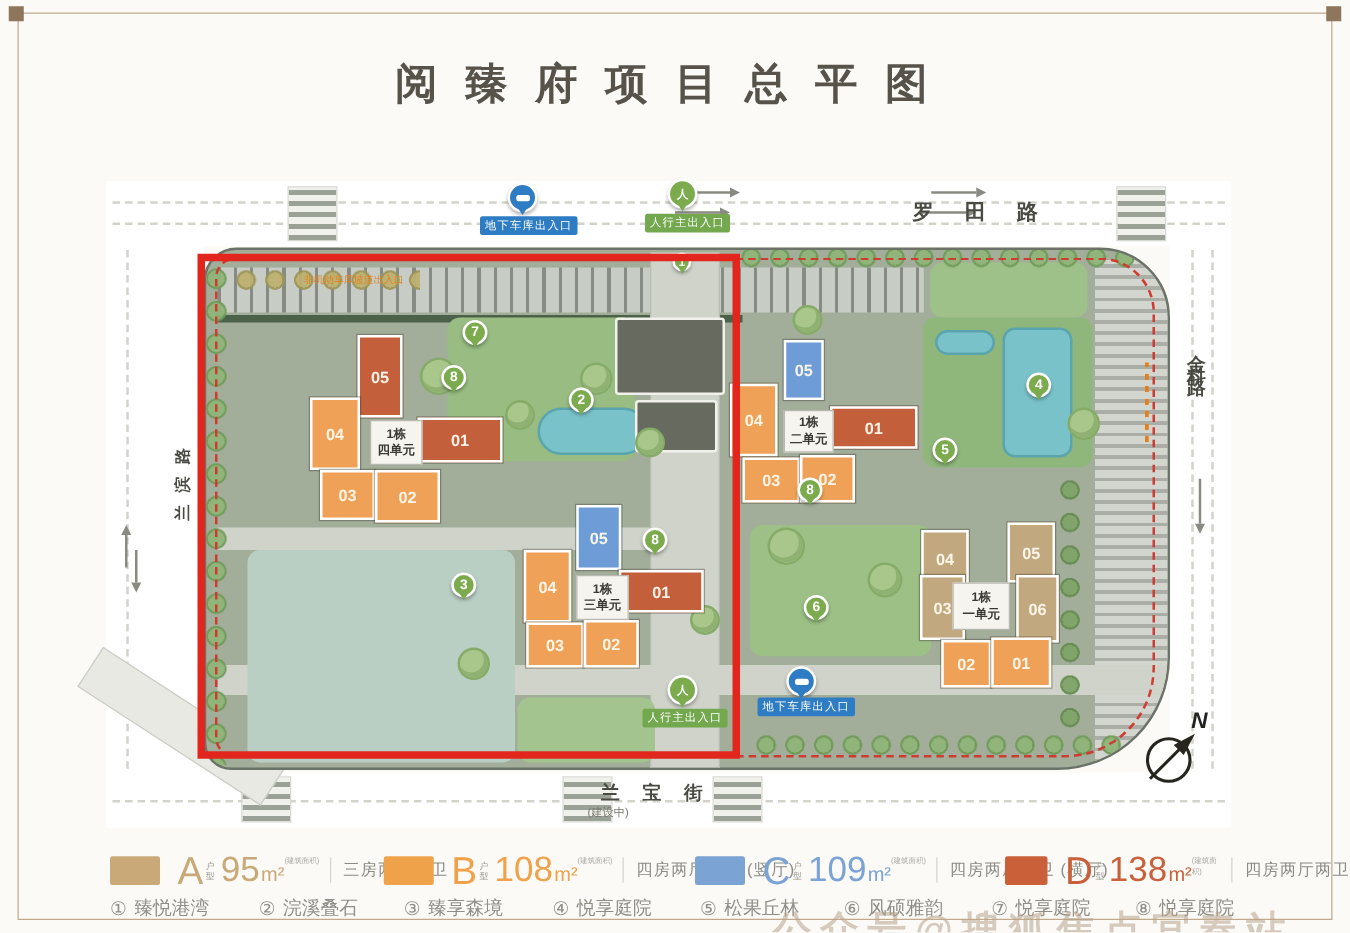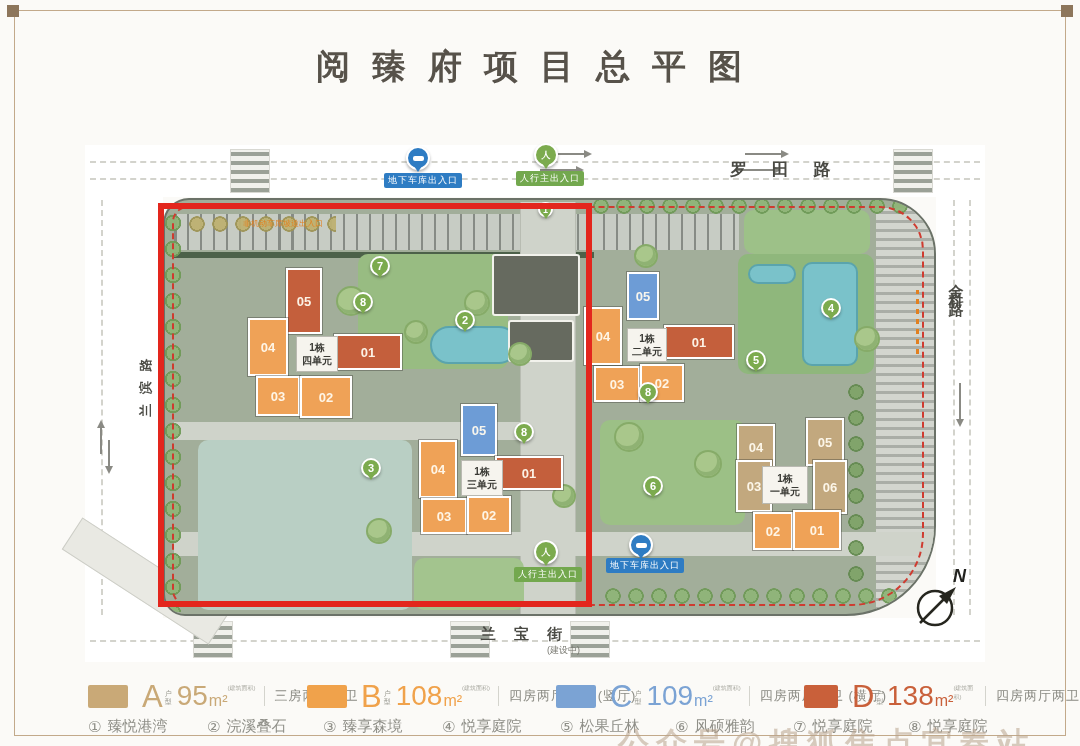--- a/index.html
+++ b/index.html
@@ -145,21 +145,21 @@
   <div class="arr" style="left:745px;top:153px;"></div>
   <div class="arr" style="left:737px;top:169px;"></div>
   <div class="arr" style="left:942px;top:400px;transform:rotate(90deg);"></div>
   <div class="arr" style="left:88px;top:440px;transform:rotate(-90deg);width:26px;"></div>
   <div class="arr" style="left:96px;top:452px;transform:rotate(90deg);width:26px;"></div>
 
   <div class="roadname" style="left:730px;top:158px;font-size:17px;letter-spacing:10px;">罗 田 路</div>
   <div class="roadname" style="left:946px;top:272px;writing-mode:vertical-rl;font-size:15px;letter-spacing:9px;">金科路</div>
   <div class="roadname" style="left:111px;top:377px;width:70px;text-align:center;font-size:13px;letter-spacing:3px;transform:rotate(-90deg);">兰 滨 路</div>
   <div class="roadname" style="left:470px;top:625px;width:110px;text-align:center;font-size:15px;letter-spacing:7px;">兰 宝 街</div>
-  <div class="roadname" style="left:470px;top:644px;width:110px;text-align:right;font-size:9px;color:#77776f;font-weight:400;">(建设中)</div>
+  <div class="roadname" style="left:470px;top:644px;width:110px;text-align:left;font-size:9px;color:#77776f;font-weight:400;">(建设中)</div>
 
   <div class="abs" style="left:58px;top:562px;width:175px;height:38px;background:#e9e9e3;border:1px solid #cccdc6;transform:rotate(33deg);"></div>
 
   <div class="site">
 
     <div class="abs parking" style="left:9px;top:14px;width:565px;height:36px;"></div>
     <div class="hedge" style="left:9px;top:52px;width:420px;height:6px;"></div>
     <div class="abs eaststrip" style="left:711px;top:8px;width:60px;height:402px;"></div>
 
     <div class="path" style="left:355px;top:2px;width:56px;height:414px;border-left:1px solid #b8bcb2;border-right:1px solid #b8bcb2;"></div>

